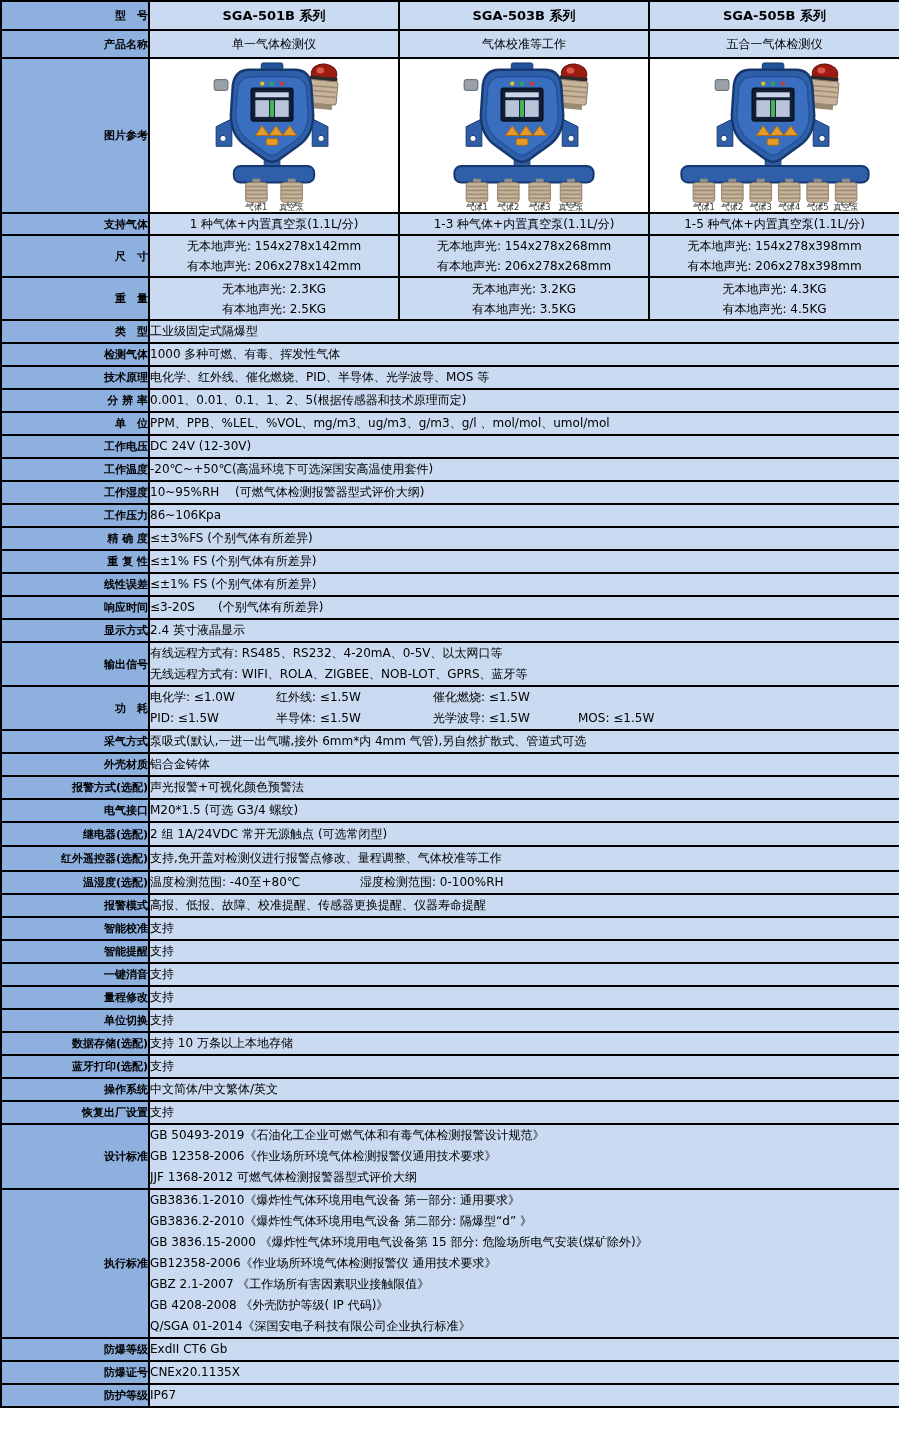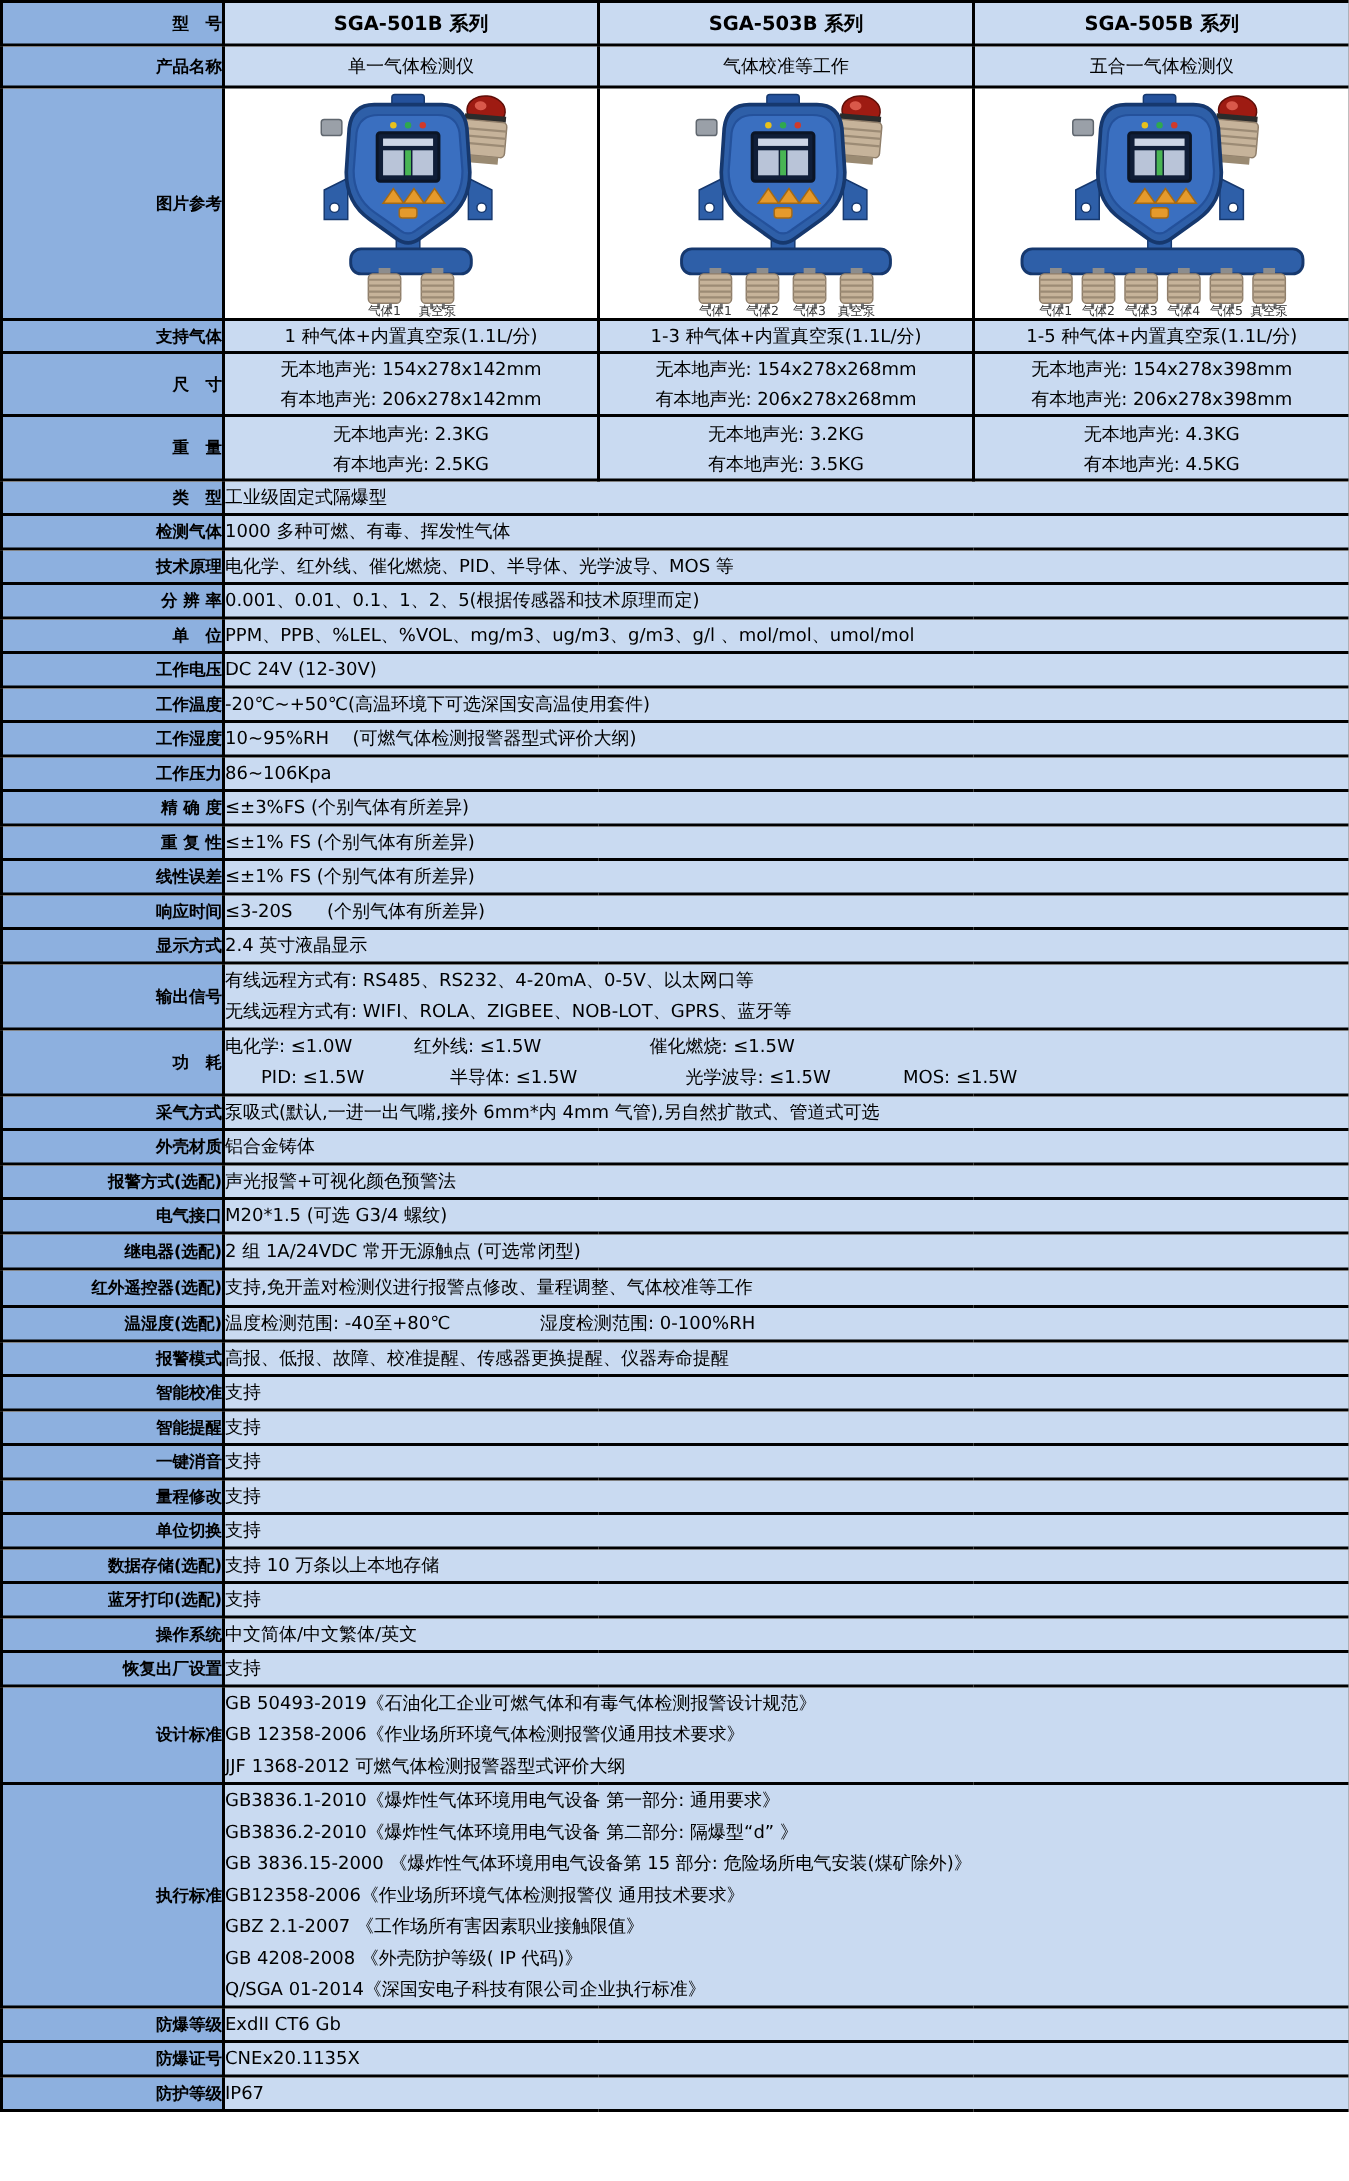--- a/index.html
+++ b/index.html
@@ -429,21 +429,21 @@
           <td class="lab">输出信号</td>
           <td colspan="3" class="val left">
             <div class="ln"><span class="seg">有线远程方式有: RS485、RS232、4-20mA、0-5V、以太网口等</span></div>
             <div class="ln"><span class="seg">无线远程方式有: WIFI、ROLA、ZIGBEE、NOB-LOT、GPRS、蓝牙等</span></div>
           </td>
         </tr>
         <tr style="height: 43px;">
           <td class="lab">功　耗</td>
           <td colspan="3" class="val left">
             <div class="ln"><span class="seg" style="width: 126px;">电化学: ≤1.0W</span><span class="seg" style="width: 157px;">红外线: ≤1.5W</span><span class="seg">催化燃烧: ≤1.5W</span></div>
-            <div class="ln"><span class="seg" style="width: 126px; margin-left: 24px;">PID: ≤1.5W</span><span class="seg" style="width: 157px;">半导体: ≤1.5W</span><span class="seg" style="width: 145px;">光学波导: ≤1.5W</span><span class="seg">MOS: ≤1.5W</span></div>
+            <div class="ln"><span class="seg" style="width: 126px;">PID: ≤1.5W</span><span class="seg" style="width: 157px;">半导体: ≤1.5W</span><span class="seg" style="width: 145px;">光学波导: ≤1.5W</span><span class="seg">MOS: ≤1.5W</span></div>
           </td>
         </tr>
         <tr style="height: 22px;">
           <td class="lab">采气方式</td>
           <td colspan="3" class="val left">
             <div class="ln"><span class="seg">泵吸式(默认,一进一出气嘴,接外 6mm*内 4mm 气管),另自然扩散式、管道式可选</span></div>
           </td>
         </tr>
         <tr style="height: 20px;">
           <td class="lab">外壳材质</td>

